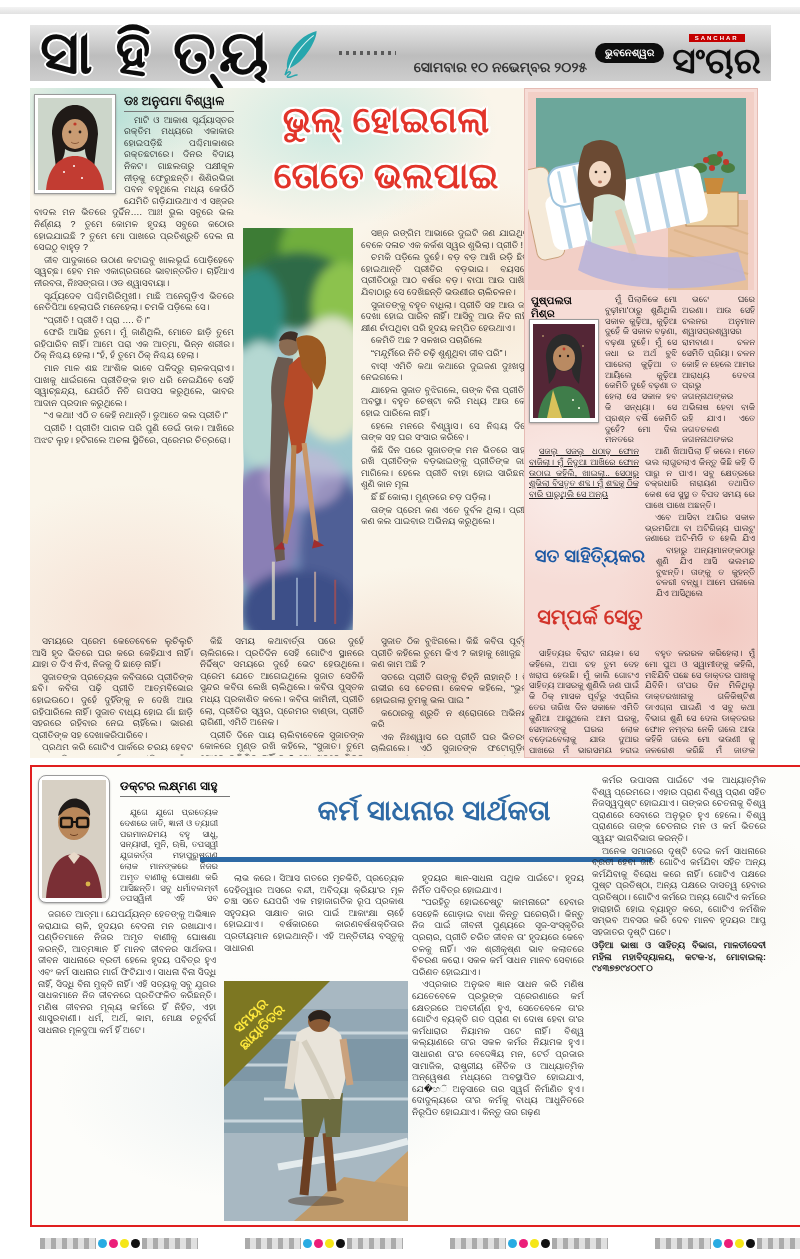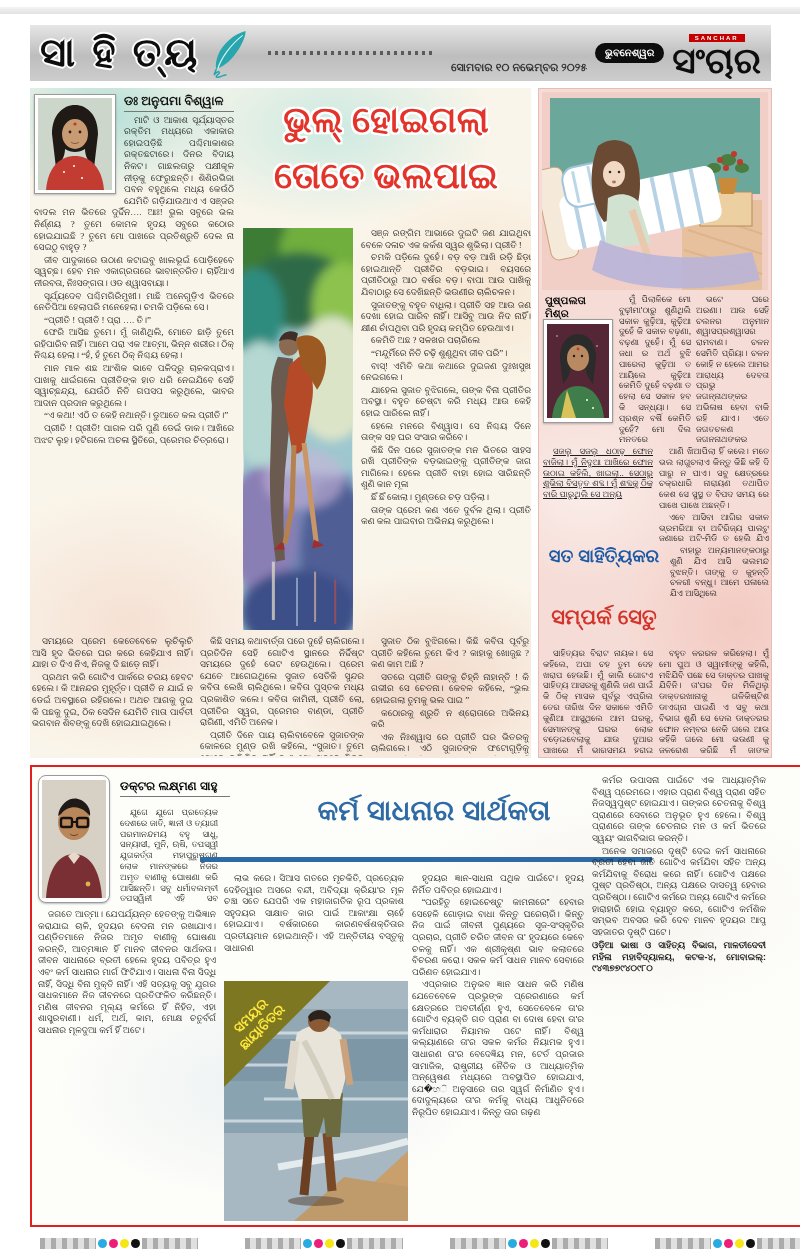--- a/index.html
+++ b/index.html
@@ -4,26 +4,26 @@
 <style>
   html,body{margin:0;padding:0;background:#fff;}
   .page{position:relative;width:800px;height:1259px;background:#fff;overflow:hidden;
         font-family:"Liberation Sans","DejaVu Sans",sans-serif;}
   .topband{position:absolute;left:0;top:7px;width:800px;height:7px;
            background:linear-gradient(#f3f3f3,#e2e2e2);}
   
   .masthead{position:absolute;left:30px;top:25px;width:741px;height:56px;
             background:linear-gradient(to bottom,#e6e6e6,#bdbdbd 55%,#cdcdcd);
             display:flex;align-items:center;padding:0 10px;box-sizing:border-box;gap:8px;}
-  .secttitle{font-size:40px;font-weight:900;color:#0d0d0d;letter-spacing:3px;white-space:nowrap;
+  .secttitle{font-size:60px;font-weight:900;color:#0d0d0d;letter-spacing:3px;white-space:nowrap;
              text-shadow:-2px 0 #fff,2px 0 #fff,0 -2px #fff,0 2px #fff,-1px -1px #fff,1px 1px #fff,1px -1px #fff,-1px 1px #fff;}
   .feather{width:44px;height:50px;margin-left:-2px;}
   .dotline{flex:1;height:4px;margin:0 10px;
            background:repeating-linear-gradient(90deg,#5a5a5a 0 3px,transparent 3px 7px);}
-  .dateline{font-size:11px;font-weight:bold;color:#333;white-space:nowrap;margin-top:28px;}
+  .dateline{font-size:14px;font-weight:bold;color:#333;white-space:nowrap;margin-top:28px;}
   .citybadge{background:#0d0d0d;color:#fff;font-size:10px;font-weight:bold;
              padding:4px 10px;border-radius:12px;white-space:nowrap;}
   .logo{position:relative;text-align:center;line-height:1;}
   .logo .en{display:inline-block;background:#c40000;color:#fff;font-size:6px;font-weight:bold;
             letter-spacing:2px;padding:1px 6px;margin-bottom:1px;}
   .logo .od{font-size:36px;font-weight:900;color:#0d0d0d;}
   
   .col{position:absolute;font-size:9px;line-height:11.6px;text-align:justify;color:#1d1d1d;overflow:hidden;}
   .col p{margin:0 0 1px;text-indent:10px;}
   .byline{font-weight:bold;color:#111;}
@@ -31,35 +31,35 @@
   .signoff{font-weight:bold;font-size:9px;line-height:11.5px;margin-top:2px;}
   .photo-frame{background:#fff;padding:3px;border:1px solid #9a9a9a;box-shadow:0 1px 2px rgba(0,0,0,.25);box-sizing:border-box;}
   
   .zone1{position:absolute;left:30px;top:88px;width:501px;height:670px;
          background:
           radial-gradient(ellipse 180px 120px at 15% 4%,rgba(122,205,198,.55),transparent 70%),
           radial-gradient(ellipse 240px 140px at 60% 6%,rgba(150,220,214,.45),transparent 70%),
           radial-gradient(ellipse 200px 160px at 90% 30%,rgba(244,214,182,.5),transparent 70%),
           radial-gradient(ellipse 260px 200px at 20% 80%,rgba(240,200,185,.45),transparent 70%),
           radial-gradient(ellipse 260px 180px at 80% 90%,rgba(235,190,170,.5),transparent 70%),
-          #faf5ea; font-family: Liberation Serif, serif;}
+          #faf5ea;}
   .a1-colA{left:0;top:2px;width:208px;height:518px;padding:2px 4px;box-sizing:border-box;}
   .a1-colA .photo-frame{float:left;width:82px;height:100px;margin:2px 8px 3px 0;}
   .a1-byline{font-size:12.5px;padding-top:4px;}
   .a1-headline{position:absolute;left:211px;top:4px;width:290px;text-align:center;font-weight:900;
                color:#e2342a;
                text-shadow:-2px 0 #fff,2px 0 #fff,0 -2px #fff,0 2px #fff,-2px -2px #fff,2px 2px #fff,2px -2px #fff,-2px 2px #fff;}
   .a1-headline .l{font-size:36px;line-height:56px;}
   .a1-painting{position:absolute;left:213px;top:140px;width:110px;height:402px;}
   .a1-colB{left:331px;top:140px;width:170px;height:402px;}
   .a1-b1{left:2px;top:548px;width:161px;height:120px;}
   .a1-b2{left:170px;top:548px;width:164px;height:120px;}
   .a1-b3{left:341px;top:548px;width:158px;height:120px;}
   
-  .zone2{position:absolute;left:538px;top:88px;width:234px;height:670px;
+  .zone2{position:absolute;left:524px;top:88px;width:234px;height:670px;
          border:1px solid #e6bcb4;box-sizing:border-box;
          background:
           radial-gradient(ellipse 160px 140px at 20% 60%,rgba(255,255,255,.5),transparent 70%),
           radial-gradient(ellipse 160px 160px at 85% 80%,rgba(238,180,170,.45),transparent 70%),
           #f6dcd6;}
   .a2-illo{position:absolute;left:3px;top:3px;width:226px;height:198px;}
   .a2-byline{position:absolute;left:6px;top:205px;width:64px;font-size:10.5px;font-weight:bold;
              border-bottom:1px solid #888;padding-bottom:2px;}
   .a2-photo{position:absolute;left:4px;top:230px;width:70px;height:104px;}
   .a2c{font-size:8.5px;line-height:10.8px;}
@@ -203,20 +203,21 @@
         <p>ବାସ୍! ଏମିତି କଥା କଥାରେ ଦୁଇଜଣ ଦୁଃଖସୁଖ ନେଇଗଲେ।</p>
         <p>ଯାହେଲ ସୁଜାତ ବୁଝିଗଲେ, ତାଙ୍କ ବିନା ପ୍ରୀତିର ଅବସ୍ଥା। ବହୁତ ଚେଷ୍ଟା କରି ମଧ୍ୟ ଆଉ କେହି ହୋଇ ପାରିଲେ ନାହିଁ।</p>
         <p>ହେଲେ ମନରେ ବିଶ୍ୱାସ। ସେ ନିଶ୍ଚୟ ଦିନେ ତାଙ୍କ ସହ ଘର ସଂସାର କରିବେ।</p>
         <p>କିଛି ଦିନ ପରେ ସୁଜାତଙ୍କ ମନ ଭିତରେ ସାହସ ରଖି ପ୍ରୀତିଙ୍କ ବଡ଼ଭାଇଙ୍କୁ ପ୍ରୀତିଙ୍କ ଜାଗ ମାଗିଲେ। ହେଲେ ପ୍ରୀତି ବାହା ହୋଇ ସାରିଛନ୍ତି ଶୁଣି କାନ ମୂଳା</p>
         <p>ଛିଁ ଛିଁ କୋଲା। ମୁଣ୍ଡରେ ଚଡ଼ ପଡ଼ିଲା।</p>
         <p>ତାଙ୍କ ପ୍ରେମ କଣ ଏତେ ଦୁର୍ବଳ ଥିଲା। ପ୍ରୀତି କଣ କଲ ପାଇବାର ଅଭିନୟ କରୁଥିଲେ।</p>
       </div>
 
     <div class="col a1-b1">
         <p>ସମୟରେ ପ୍ରେମ କେତେବେଳେ ଲୁଚିଲୁଚି ଆସି ହୃଦ ଭିତରେ ଘର କରେ କେହିଯାଏ ନାହିଁ। ଯାହା ତ ଦିଏ ନିଏ, ନିଜକୁ ଦି ଛାଡ଼େ ନାହିଁ।</p>
+        <p>ସୁଜାତଙ୍କ ପ୍ରତ୍ୟେକ କବିତାରେ ପ୍ରୀତିଙ୍କ ଛବି। କବିତା ପଢ଼ି ପ୍ରୀତି ଆତ୍ମବିଭୋର ହୋଇଉଠେ। ଦୁହେଁ ଦୁହିଁଙ୍କୁ ନ ଦେଖି ଆଉ ରହିପାରିଲେ ନାହିଁ। ସୁଜାତ ବାଧ୍ୟ ହୋଇ ଗାଁ ଛାଡ଼ି ସହରରେ ରହିବାର ନେଇ ଚାହିଁଲେ। ଭାରଣ ପ୍ରୀତିଙ୍କ ସହ ଦେଖାକରିପାରିବେ।</p>
         <p>ପ୍ରଥମ କରି ଗୋଟିଏ ପାର୍କରେ ଚରୟ ହେବଟ ହେଲେ। କି ଆନନ୍ଦର ମୁହୂର୍ତ୍ତ। ପ୍ରୀତି ନ ଯାଇଁ ନ ଡେଇଁ ଅବସ୍ଥାରେ ରହିଗଲେ। ଅଥଚ ଆଗକୁ ଦୁଇ କି ପଛକୁ ଦୁଇ, ଠିକ ସେଦିନ ଯେମିତି ମାତା ପାର୍ବତୀ ଭଗବାନ ଶିବଙ୍କୁ ଦେଖି ହୋଇଯାଇଥିଲେ।</p>
       </div>
     <div class="col a1-b2">
         <p>କିଛି ସମୟ କଥାବାର୍ତ୍ତା ପରେ ଦୁହେଁ ଚାଲିଗଲେ। ପ୍ରତିଦିନ ସେହି ଗୋଟିଏ ସ୍ଥାନରେ ନିର୍ଦ୍ଦିଷ୍ଟ ସମୟରେ ଦୁହେଁ ଭେଟ ହେଉଥିଲେ। ପ୍ରେମ ଯେତେ ଆଗେଇଥିଲେ ସୁଜାତ ସେତିକି ସୁନ୍ଦର କବିତା ଲେଖି ଚାଲିଥିଲେ। କବିତା ପୁସ୍ତକ ମଧ୍ୟ ପ୍ରକାଶିତ କଲେ। କବିତା କାମିନୀ, ପ୍ରୀତି ଲୋ, ପ୍ରୀତିର ସ୍ୱର, ପ୍ରେମର ବାଣ୍ଡା, ପ୍ରୀତି ରାଗିଣୀ, ଏମିତି ଅନେକ।</p>
         <p>ପ୍ରୀତି ଦିନେ ପାୟ ଚାଲିବାବେଳେ ସୁଜାତଙ୍କ କୋଳରେ ମୁଣ୍ଡ ରଖି କହିଲେ, “ସୁଜାତ। ତୁମେ ମୋତେ ଭୁଲିଯିବ ନାହିଁ ତ ? ମୋ ମନରେ ସିନ୍ଦୂର ଦେବେ ଆପଣାର କରିବ ତ ?”</p>
       </div>
     <div class="col a1-b3">
       <div>
           <p>ସୁଜାତ ଠିକ ବୁଝିଗଲେ। କିଛି କବିତା ପୂର୍ବରୁ ପ୍ରୀତି କହିଲେ ତୁମେ କିଏ ? କାହାକୁ ଖୋଜୁଛ ? କଣ କାମ ଅଛି ?</p>
           <p>ସତରେ ପ୍ରୀତି ତାଙ୍କୁ ଚିହ୍ନି ନାହାନ୍ତି ! କି ଗଭୀର ସେ ଚେତନା। କେବଳ କହିଲେ, “ଭୁଲ ହୋଇଗଲା ତୁମକୁ ଭଲ ପାଇ ”</p>

